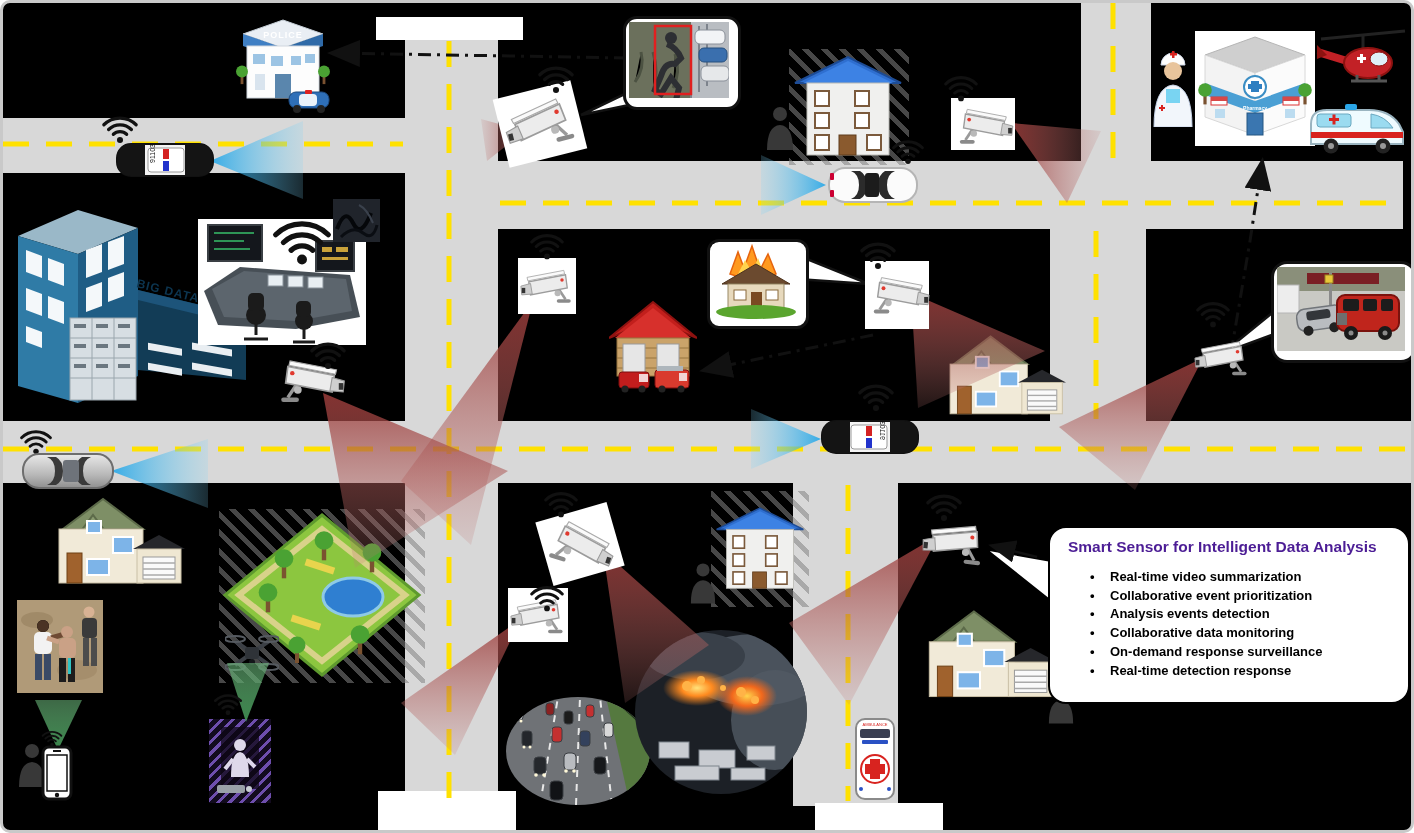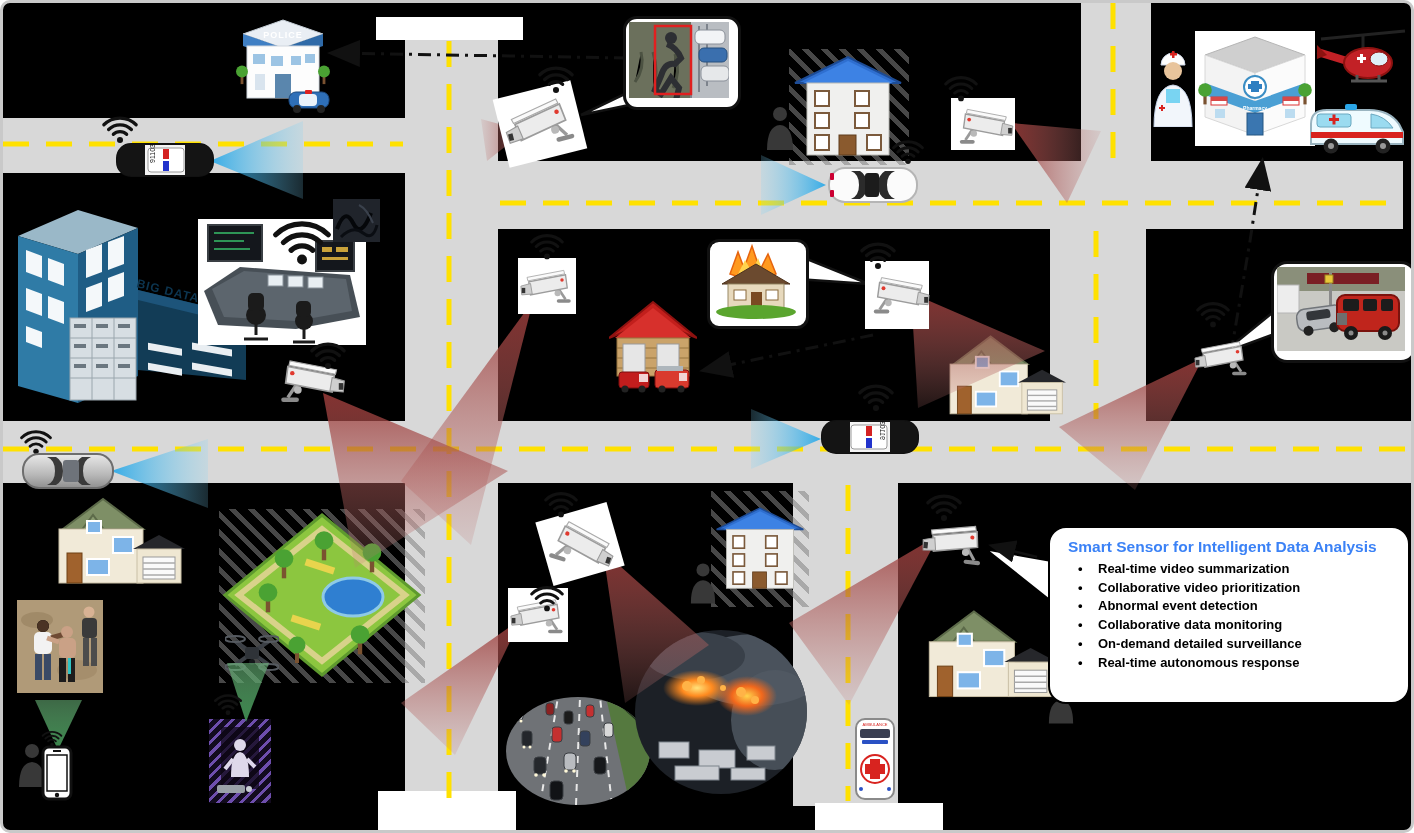--- a/index.html
+++ b/index.html
@@ -10,22 +10,22 @@
   .wpatch{position:absolute;background:#ffffff;}
   .hatch{position:absolute;background:repeating-linear-gradient(45deg,rgba(130,130,130,.55) 0 5px,rgba(10,10,10,0) 5px 13px);}
   .hatch-p{position:absolute;background:repeating-linear-gradient(135deg,rgba(140,100,220,.75) 0 3px,rgba(18,10,30,.2) 3px 8px);background-color:#120b1e;}
   svg{display:block;}
   #overlay{position:absolute;left:0;top:0;z-index:30;pointer-events:none;}
   .z2{z-index:10;} .z4{z-index:40;}
   .bubble{position:absolute;background:#fff;border:3px solid #111;z-index:45;overflow:hidden;}
   .card{position:absolute;background:#fff;z-index:38;}
   #smartbox{position:absolute;left:1045px;top:523px;width:362px;height:178px;background:#fff;
             border:2.5px solid #000;border-radius:18px;z-index:46;padding:8px 10px 6px 16px;box-sizing:border-box;}
-  #smartbox h3{margin:2px 0 4px 2px;font-size:15.5px;font-weight:bold;color:#3b82f6;}
-  #smartbox ul{margin:0;padding:0 0 0 10px;list-style:none;}
+  #smartbox h3{margin:2px 0 4px 2px;font-size:15.5px;font-weight:bold;color:#4c1d95;}
+  #smartbox ul{margin:12px;padding:0 0 0 10px;list-style:none;}
   #smartbox li{font-size:13px;font-weight:bold;color:#000;line-height:1.44;position:relative;padding-left:22px;}
   #smartbox li::before{content:"\2022";position:absolute;left:2px;}
   .oval{position:absolute;border-radius:50%;overflow:hidden;z-index:25;}
   .sign-police{position:absolute;left:0;top:14px;width:100%;text-align:center;font-size:9px;font-weight:bold;
                color:#fff;letter-spacing:1px;}
   .bigdata-label{position:absolute;left:128px;top:86px;transform:rotate(14deg);font-size:12px;font-weight:bold;
                  color:#0c3550;letter-spacing:1px;z-index:12;}
   .pharm{font-size:5px;fill:#ffffff;font-weight:bold;}
 </style>
 </head>
@@ -844,21 +844,21 @@
         <circle cx="108" cy="66" r="7" fill="#1a1a1a"></circle>
           <circle cx="108" cy="66" r="2.5" fill="#8a8a8a"></circle>
       </g>
     </svg>
   </div>
 
   <div id="smartbox">
     <h3>Smart Sensor for Intelligent Data Analysis</h3>
     <ul>
       <li>Real-time video summarization</li>
-      <li>Collaborative video prioritization</li>
-      <li>Abnormal event detection</li>
+      <li>Collaborative event prioritization</li>
+      <li>Analysis events detection</li>
       <li>Collaborative data monitoring</li>
-      <li>On-demand detailed surveillance</li>
-      <li>Real-time autonomous response</li>
+      <li>On-demand response surveillance</li>
+      <li>Real-time detection response</li>
     </ul>
   </div>
 
 </div>
 
 </body></html>

